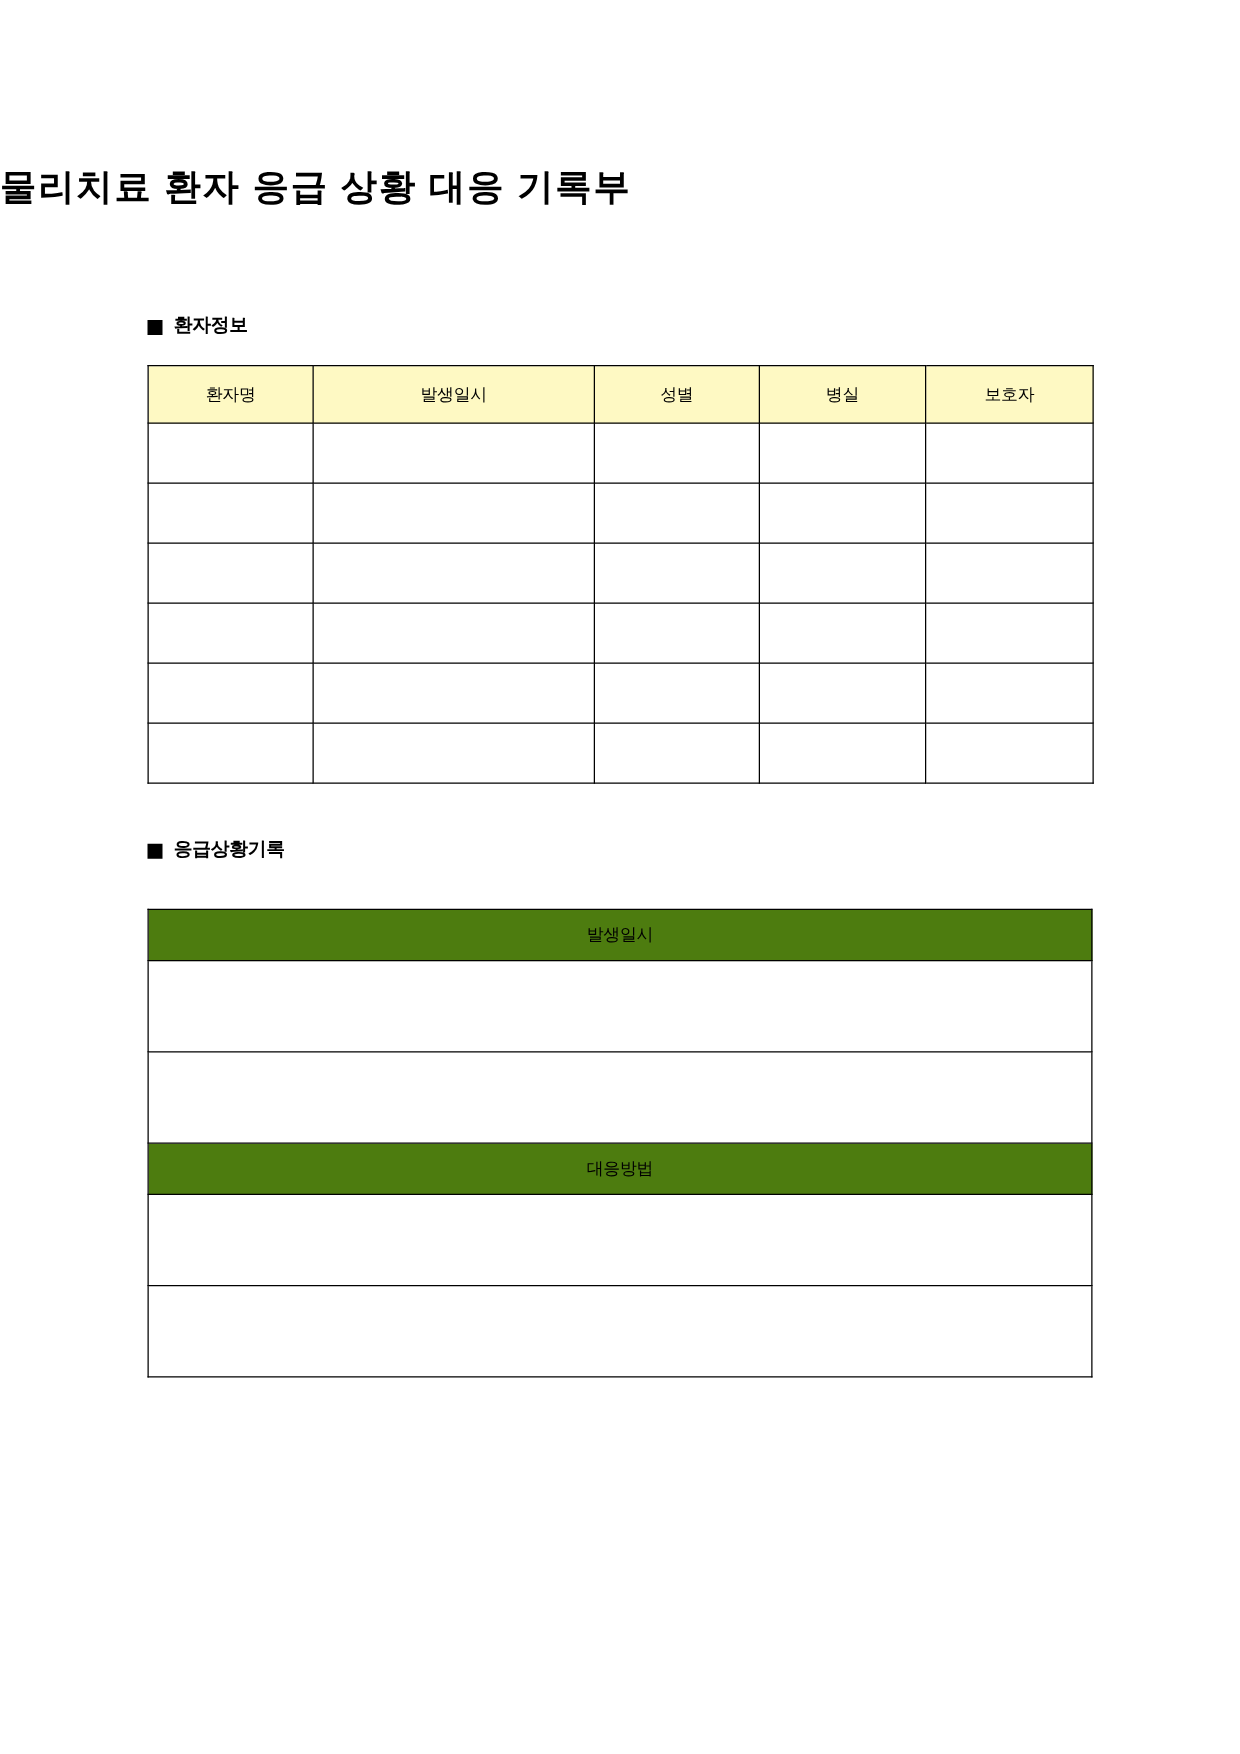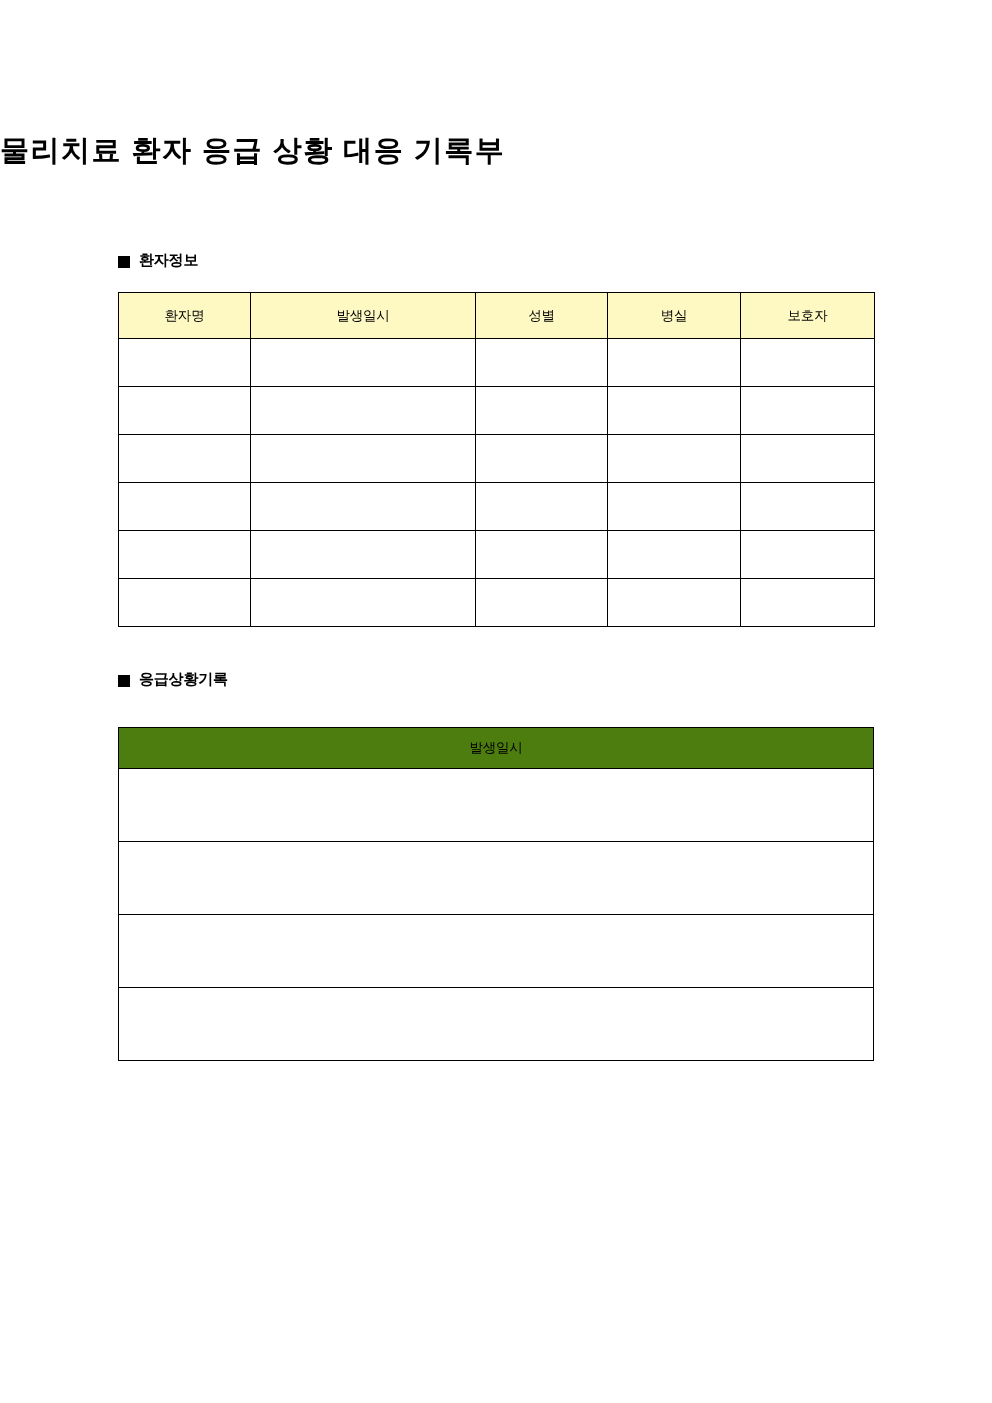--- a/index.html
+++ b/index.html
@@ -203,20 +203,23 @@
       <tr>
         <td class="label-cell">발생일시</td>
       </tr>
       <tr>
         <td class="entry-cell"></td>
       </tr>
       <tr>
         <td class="entry-cell"></td>
       </tr>
       <tr>
+        <td class="label-cell">대응방법</td>
+      </tr>
+      <tr>
         <td class="entry-cell"></td>
       </tr>
       <tr>
         <td class="entry-cell"></td>
       </tr>
     </tbody>
   </table>
 
 </div>
 

